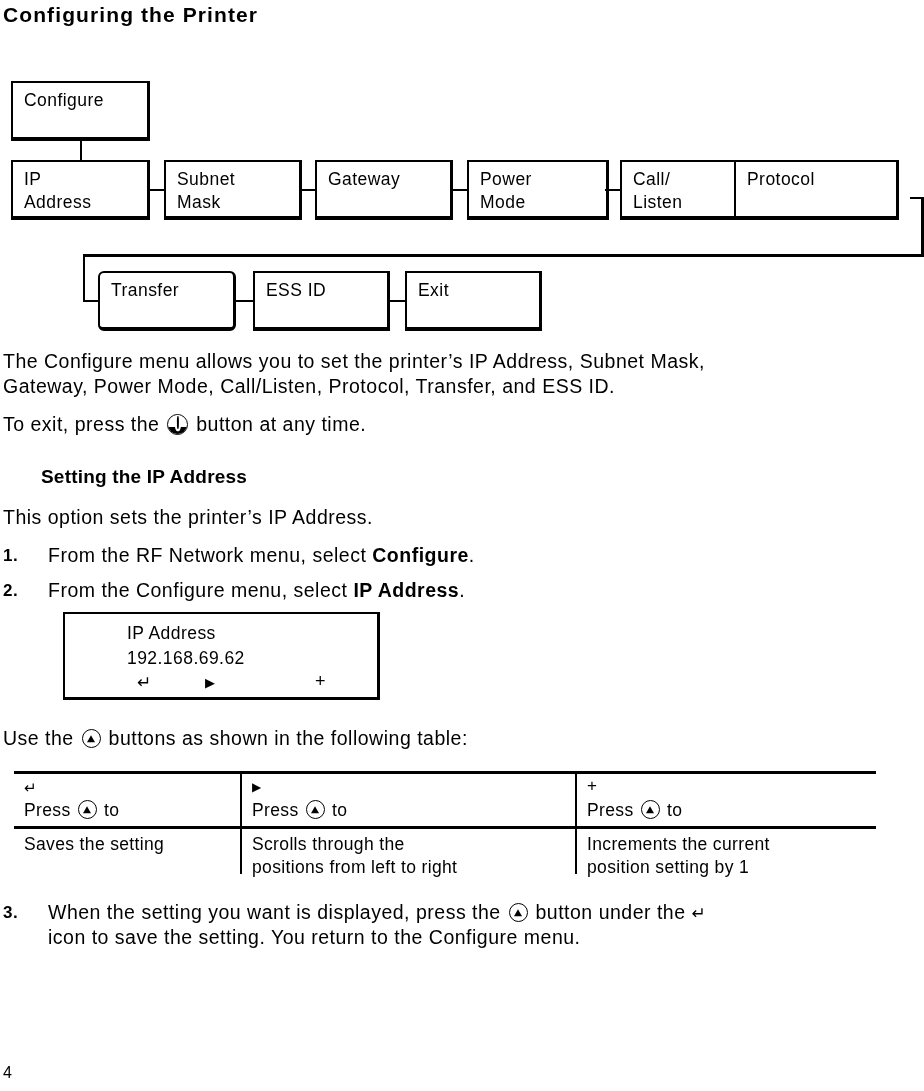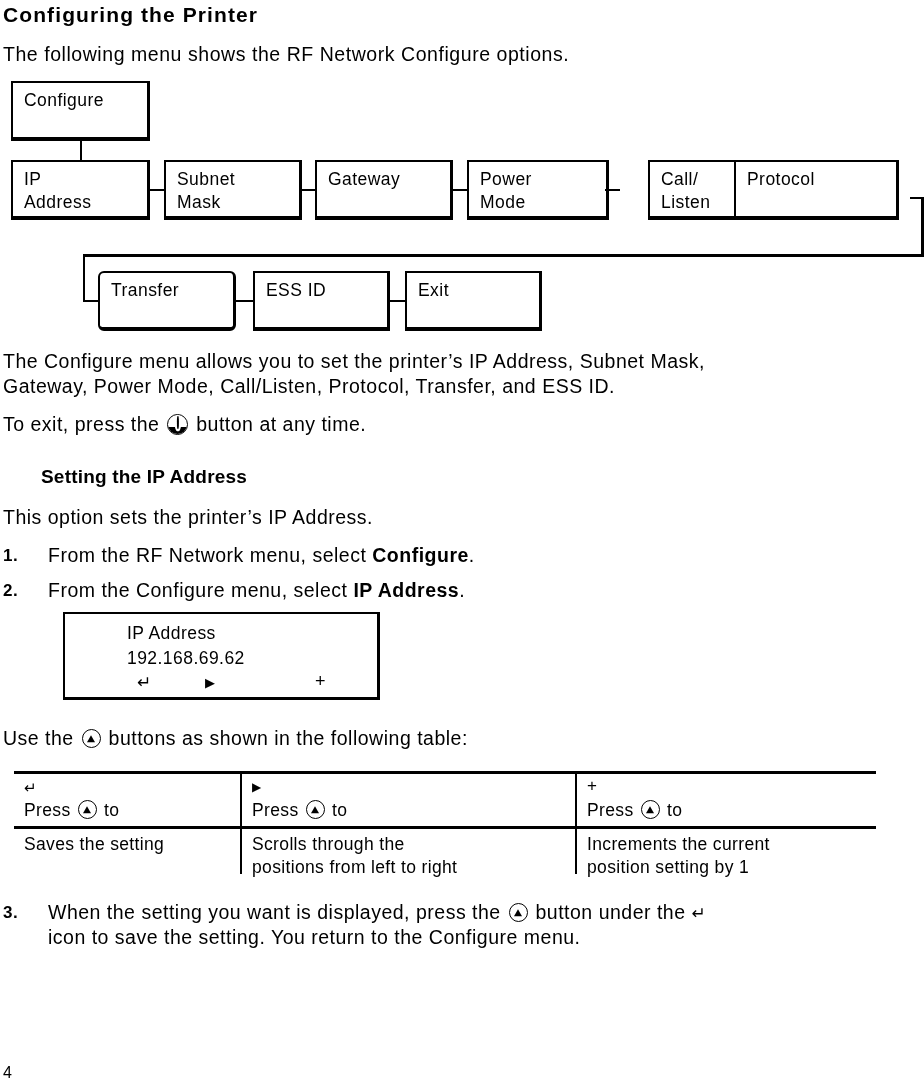--- a/index.html
+++ b/index.html
@@ -219,21 +219,20 @@
     font-size: 16px;
   }
 </style>
 </head>
 <body>
 
 <div class="page">
 
   <div class="doc-title">Configuring the Printer</div>
 
-  <div class="intro-line">The following menu shows the RF Network Configure options.</div>
 
   <div class="diagram">
 
     <div class="node" style="left:11px; top:3px; width:139px; height:60px;">
       <span>Configure</span>
     </div>
 
     <div class="conn" style="left:80px; top:63px; width:2px; height:19px;"></div>
 
     <div class="node" style="left:11px; top:82px; width:139px; height:60px;">
@@ -253,21 +252,21 @@
       <span class="l2"></span>
     </div>
     <div class="conn" style="left:453px; top:111px; width:14px; height:2px;"></div>
 
     <div class="node" style="left:467px; top:82px; width:142px; height:60px;">
       <span>Power</span>
       <span class="l2">Mode</span>
     </div>
     <div class="conn" style="left:605px; top:111px; width:15px; height:2px;"></div>
 
-    <div class="node" style="left:620px; top:82px; width:137px; height:60px;margin-left:28px;">
+    <div class="node" style="left:620px; top:82px; width:137px; height:60px;">
       <span>Call/</span>
       <span class="l2">Listen</span>
     </div>
     <div class="conn" style="left:757px; top:111px; width:16px; height:2px;"></div>
 
     <div class="node" style="left:734px; top:82px; width:165px; height:60px;">
       <span>Protocol</span>
       <span class="l2"></span>
     </div>
 

